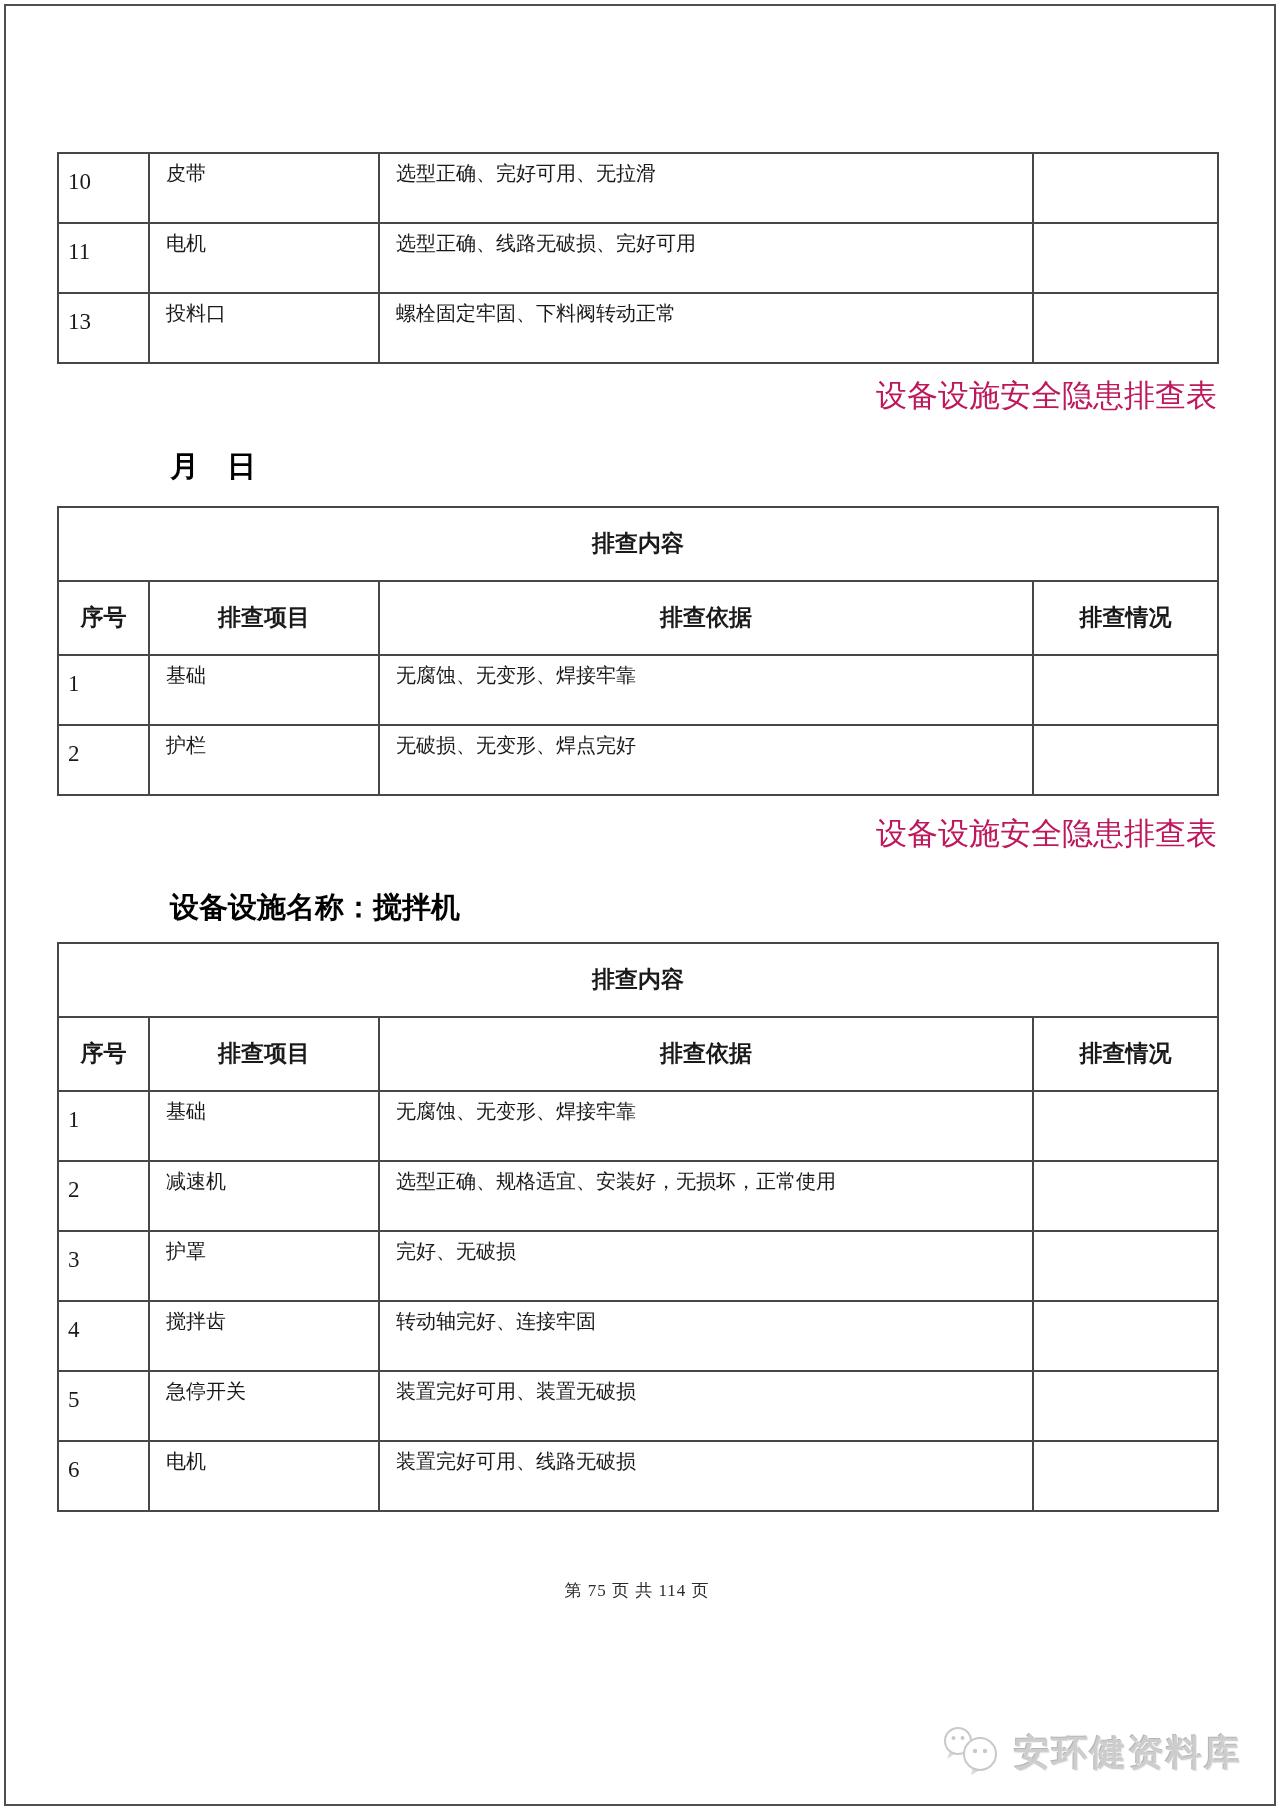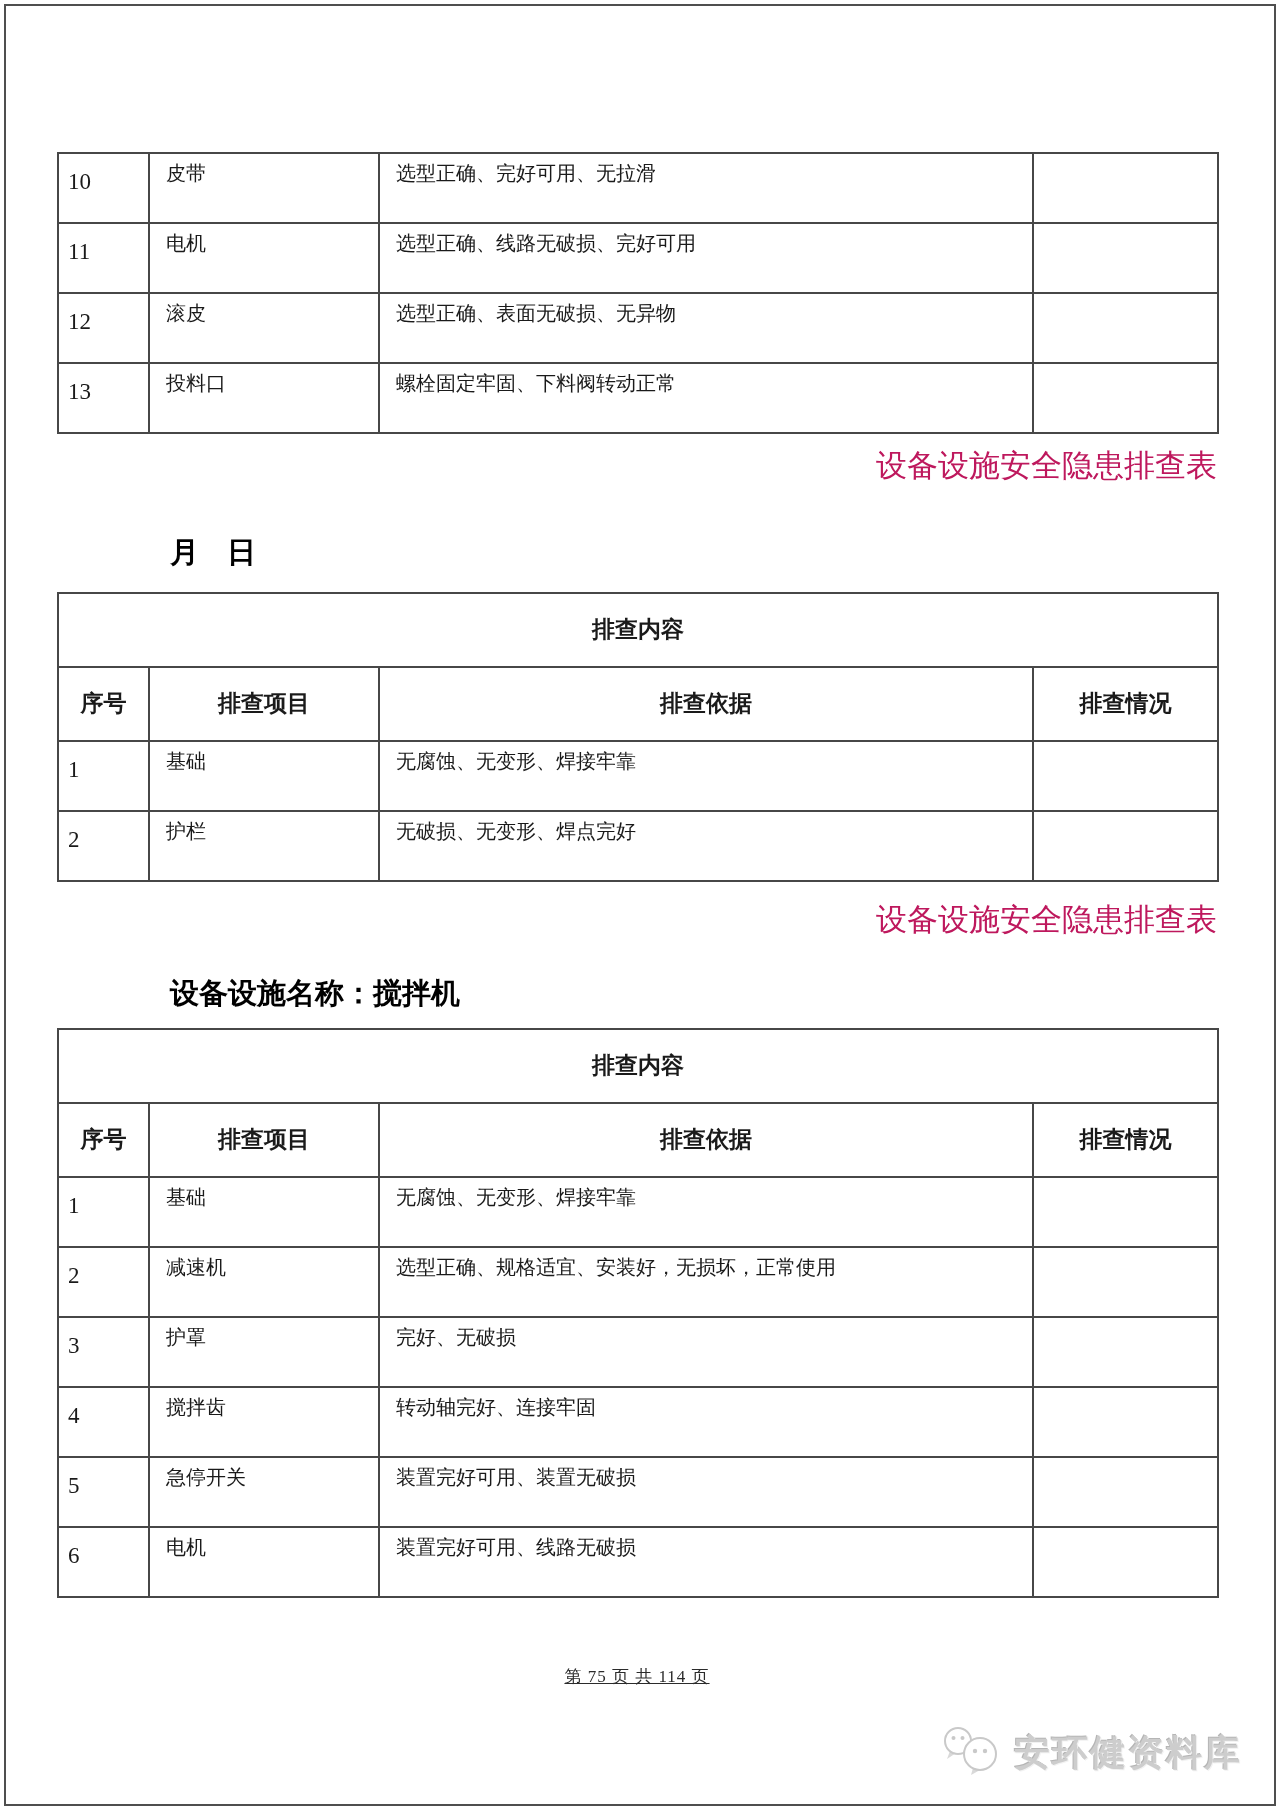--- a/index.html
+++ b/index.html
@@ -60,34 +60,33 @@
     margin-top:30px;
     padding-left:113px;
     font-size:29px;
     font-weight:bold;
     line-height:36px;
     color:#000;
     white-space:nowrap;
   }
   .sub-gap-small{display:inline-block;width:55px;}
   .sub-gap-large{display:inline-block;width:110px;}
-  .monthday{margin-top:50px;}
+  .monthday{margin-top:34px;}
   .monthday .day-gap{display:inline-block;width:28px;}
   .tbl-s1{margin-top:22px;}
   .title-2{margin-top:20px;}
   .sub-3{margin-top:37px;}
   .tbl-s2{margin-top:17px;}
   .footer{
     margin-top:68px;
     text-align:center;
     font-size:17px;
     line-height:22px;
     letter-spacing:1px;
     color:#2b2b2b;
-    text-decoration:underline;
   }
   .watermark{
     position:absolute;
     right:38px;top:1724px;
     display:flex;align-items:center;
     color:#c9c9c9;
   }
   .watermark-text{
     font-family:Liberation Mono, monospace;
     font-size:36px;
@@ -118,26 +117,20 @@
           <tr class="body-row">
         <td class="num">10</td>
         <td>皮带</td>
         <td>选型正确、完好可用、无拉滑</td>
         <td></td>
       </tr>
       <tr class="body-row">
         <td class="num">11</td>
         <td>电机</td>
         <td>选型正确、线路无破损、完好可用</td>
-        <td></td>
-      </tr>
-      <tr class="body-row">
-        <td class="num">12</td>
-        <td>滚皮</td>
-        <td>选型正确、表面无破损、无异物</td>
         <td></td>
       </tr>
       <tr class="body-row">
         <td class="num">13</td>
         <td>投料口</td>
         <td>螺栓固定牢固、下料阀转动正常</td>
         <td></td>
       </tr>
     </tbody>
       </table>

